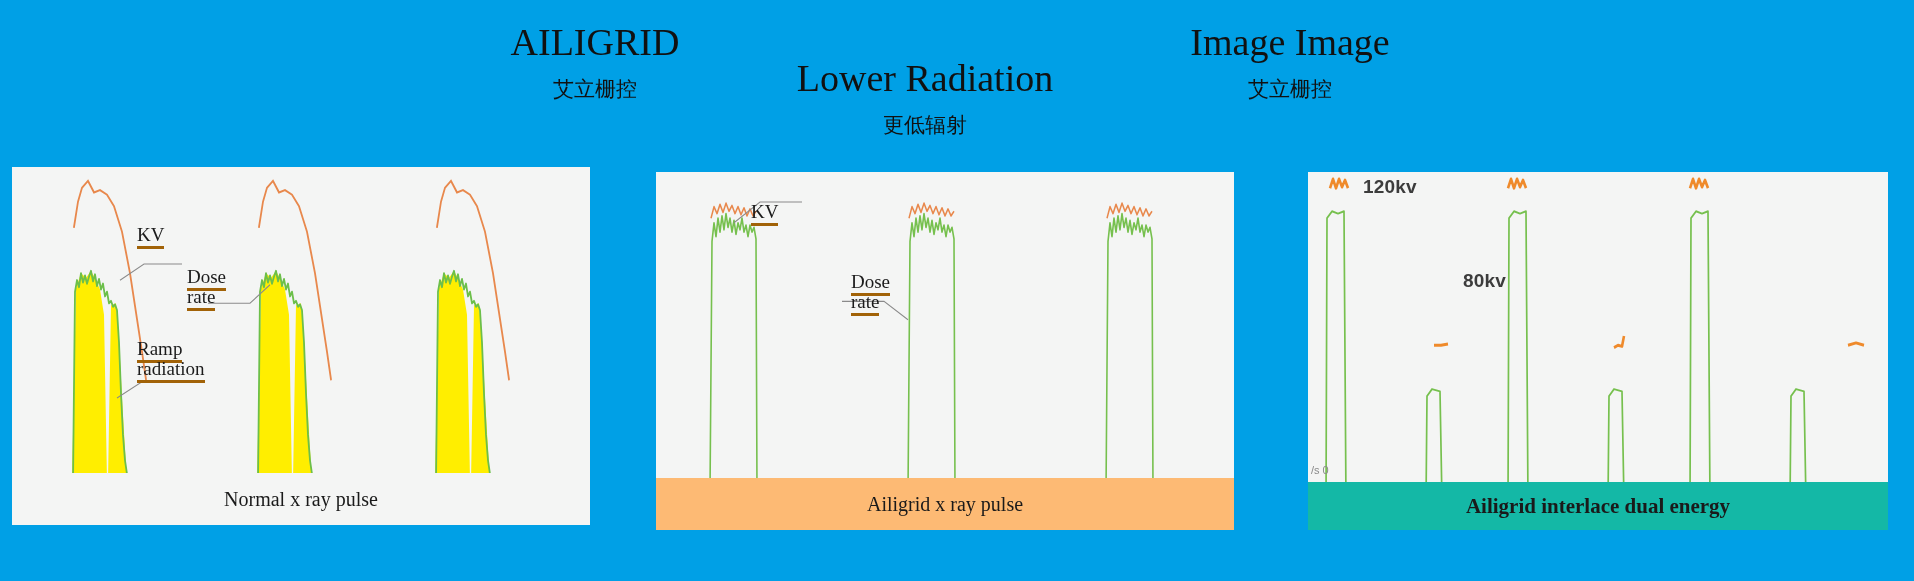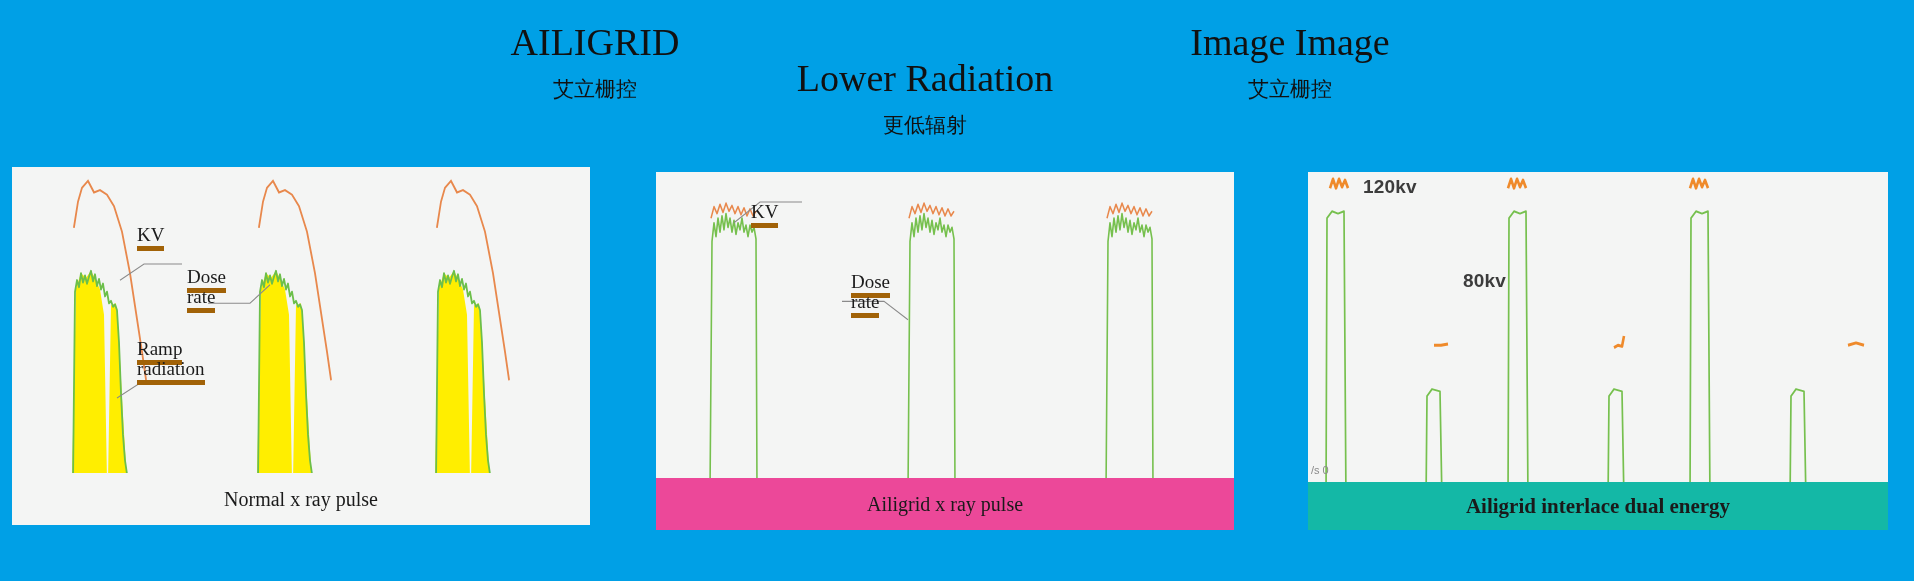--- a/index.html
+++ b/index.html
@@ -47,31 +47,31 @@
   .plot{ position:absolute;left:0;top:0;width:100%;height:100%; }
   .plot svg{ display:block;width:100%;height:100%; }
 
   .caption{
     position:absolute;left:0;bottom:0;width:100%;
     text-align:center;
     font-family:"Liberation Serif",serif;
     color:#1a1a1a;
   }
   #panel1 .caption{ height:52px;line-height:52px;font-size:20px;background:#f4f5f4;}
-  #panel2 .caption{ height:52px;line-height:52px;font-size:20px;background:#ec4899;}
+  #panel2 .caption{ height:52px;line-height:52px;font-size:20px;background:#fdba74;}
   #panel3 .caption{ height:48px;line-height:48px;font-size:21px;font-weight:bold;background:#14b8a6;}
 
   
   .anno{
     position:absolute;
     font-family:"Liberation Serif",serif;
     color:#1b1b1b;font-size:19px;line-height:1.05;
     white-space:pre-line;
   }
-  .anno u{ text-decoration:none;border-bottom:5px solid #a16207;padding-bottom:1px;}
+  .anno u{ text-decoration:none;border-bottom:3px solid #a16207;padding-bottom:1px;}
   .lbl-kv1{ left:125px; top:38px; }
   .lbl-dose1{ left:175px; top:80px; }
   .lbl-ramp1{ left:125px; top:152px; }
 
   .lbl-kv2{ left:95px; top:10px; }
   .lbl-dose2{ left:195px; top:80px; }
 
   .kvlabel{
     position:absolute;font-family:"Liberation Sans",sans-serif;
     font-size:19px;color:#3c3c3c;font-weight:bold;letter-spacing:.2px;

